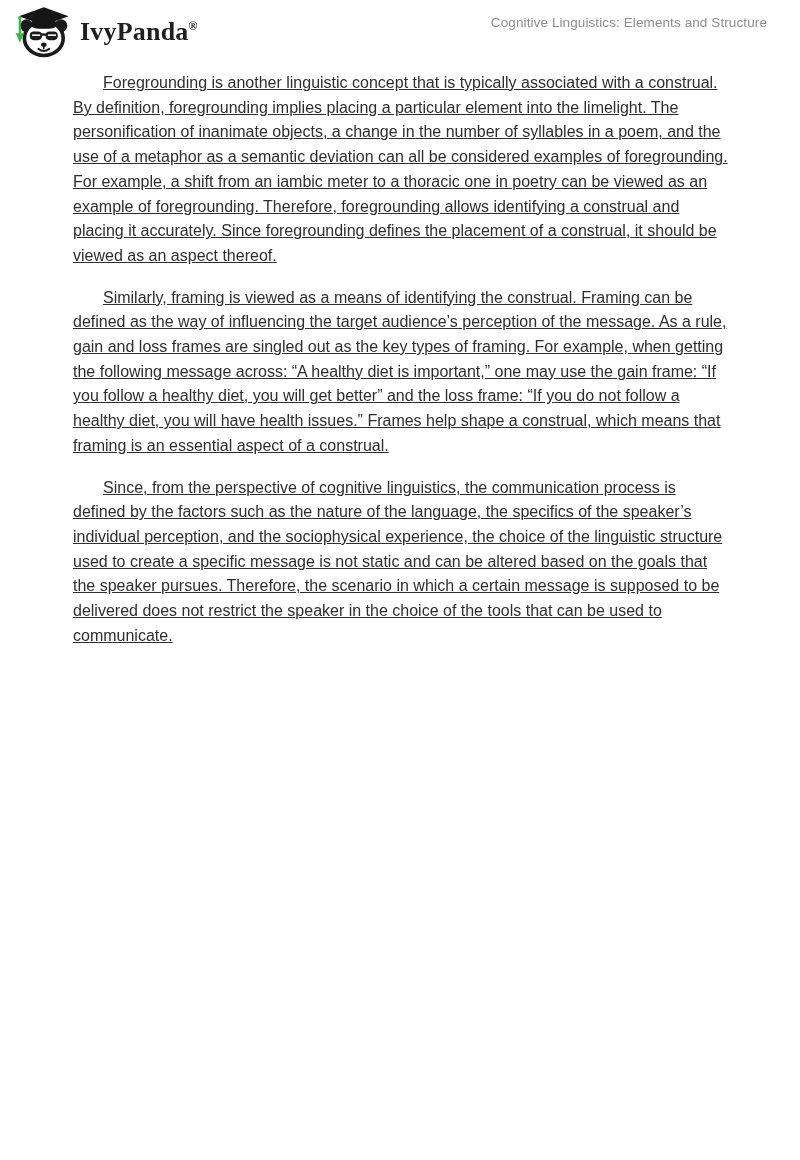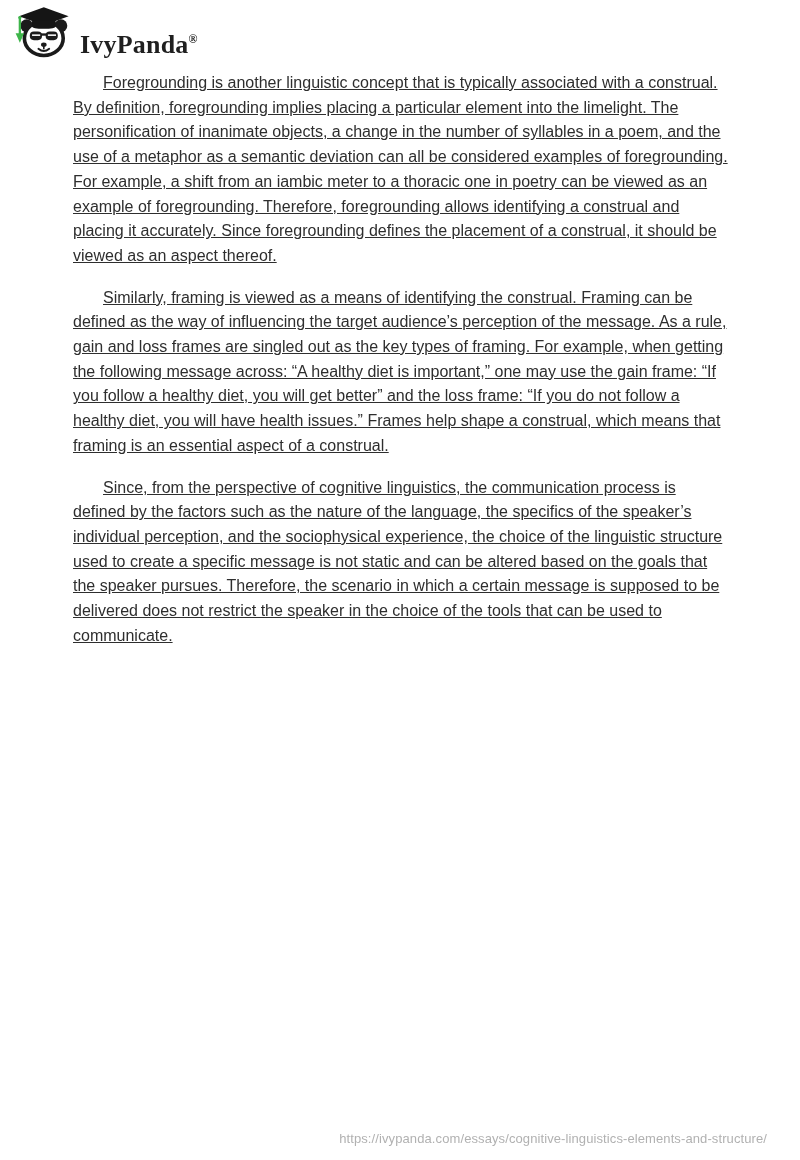--- a/index.html
+++ b/index.html
@@ -22,21 +22,21 @@
     top: 0;
     left: 0;
     right: 0;
     height: 62px;
   }
   .logo {
     position: absolute;
     left: 14px;
     top: 6px;
     display: flex;
-    align-items: flex-end;
+    align-items: center;
     cursor: pointer;
   }
   .logo-icon {
     width: 56px;
     height: 52px;
     display: block;
   }
   .logo-text {
     font-family: "Liberation Serif", "DejaVu Serif", serif;
     font-weight: 700;
@@ -116,23 +116,23 @@
         <path d="M33 0.5 L60.5 10.5 L33 20.5 L5.5 10.5 Z" fill="#151515"></path>
         <path d="M20 15 L46 15 L46 21.5 Q46 24.5 33 24.5 Q20 24.5 20 21.5 Z" fill="#151515"></path>
 
         <path d="M6.5 11 L6.5 31" stroke="#3eb54a" stroke-width="2.6"></path>
         <circle cx="6.5" cy="12" r="1.8" fill="#3eb54a"></circle>
         <path d="M6.5 40 L1.8 29.5 L11.2 29.5 Z" fill="#3eb54a"></path>
       </svg>
       <span class="logo-text"><span>IvyPanda</span><sup>®</sup></span>
     </div>
 
+    <div class="header-title">Cognitive Linguistics: Elements and Structure</div>
   </div>
 
   <div class="essay">
     <p>Foregrounding is another linguistic concept that is typically associated with a construal. By definition, foregrounding implies placing a particular element into the limelight. The personification of inanimate objects, a change in the number of syllables in a poem, and the use of a metaphor as a semantic deviation can all be considered examples of foregrounding. For example, a shift from an iambic meter to a thoracic one in poetry can be viewed as an example of foregrounding. Therefore, foregrounding allows identifying a construal and placing it accurately. Since foregrounding defines the placement of a construal, it should be viewed as an aspect thereof.</p>
     <p>Similarly, framing is viewed as a means of identifying the construal. Framing can be defined as the way of influencing the target audience’s perception of the message. As a rule, gain and loss frames are singled out as the key types of framing. For example, when getting the following message across: “A healthy diet is important,” one may use the gain frame: “If you follow a healthy diet, you will get better” and the loss frame: “If you do not follow a healthy diet, you will have health issues.” Frames help shape a construal, which means that framing is an essential aspect of a construal.</p>
     <p>Since, from the perspective of cognitive linguistics, the communication process is defined by the factors such as the nature of the language, the specifics of the speaker’s individual perception, and the sociophysical experience, the choice of the linguistic structure used to create a specific message is not static and can be altered based on the goals that the speaker pursues. Therefore, the scenario in which a certain message is supposed to be delivered does not restrict the speaker in the choice of the tools that can be used to communicate.</p>
   </div>
 
-  <div class="footer-url">https://ivypanda.com/essays/cognitive-linguistics-elements-and-structure/</div>
 
 </div>
 
 </body></html>

